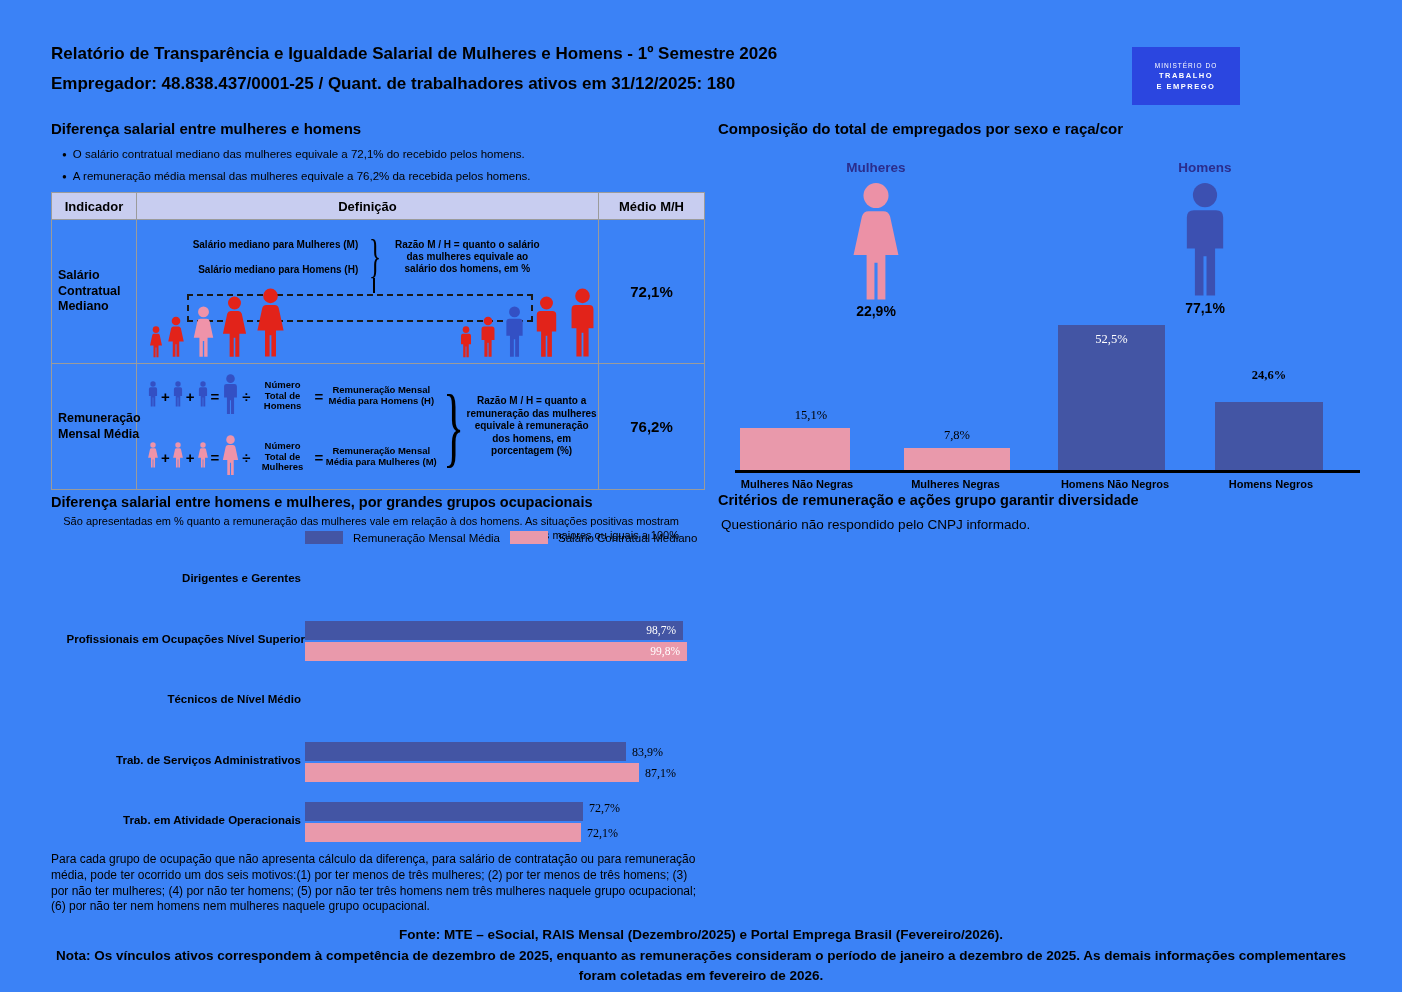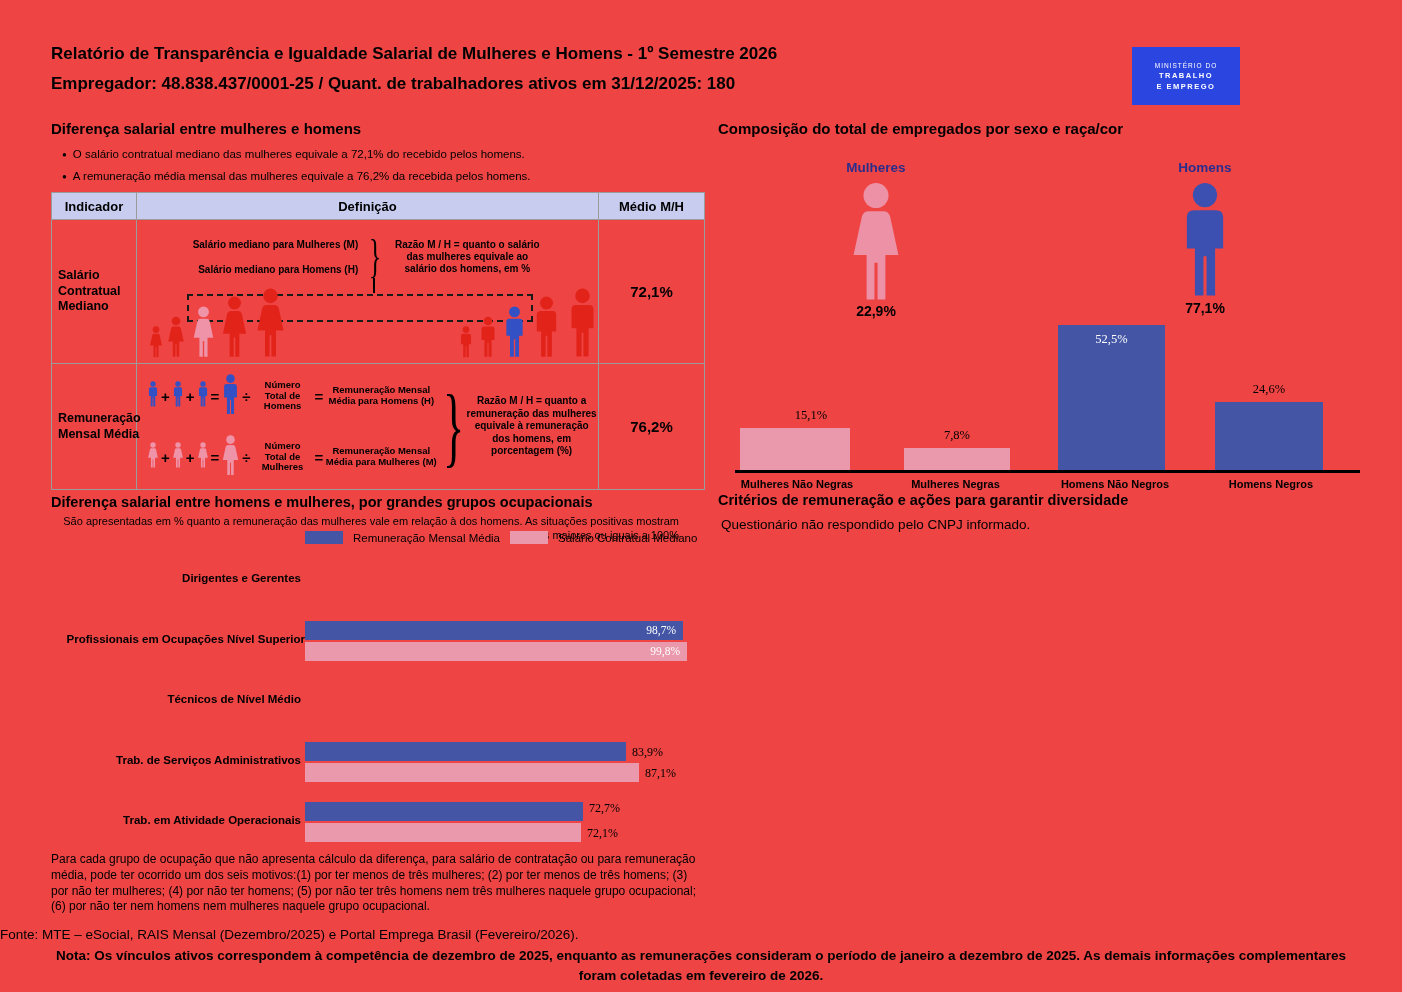--- a/index.html
+++ b/index.html
@@ -1,17 +1,17 @@
 <!DOCTYPE html>
 <html><head>
 <meta charset="utf-8">
 <style>
   html,body { margin:0; padding:0; background:#fff; }
   body { font-family:"Liberation Sans", sans-serif; color:#000; }
-  .page { position:relative; width:1402px; height:992px; background:#ef4444; overflow:hidden; }
+  .page { position:relative; width:1402px; height:992px; background:#3b82f6; overflow:hidden; }
   .abs { position:absolute; }
 
   
   .h-title { left:51px; top:44px; font-size:17px; font-weight:bold; }
   .h-sub   { left:51px; top:74px; font-size:17px; font-weight:bold; }
 
   .mte-logo { left:1132px; top:47px; width:108px; height:58px; background:#2b46e0; color:#fff;
               display:flex; flex-direction:column; align-items:center; justify-content:center; gap:2px; }
   .mte-l1 { font-size:6.5px; letter-spacing:1px; }
   .mte-l2 { font-size:7.5px; font-weight:bold; letter-spacing:1.5px; }
@@ -86,21 +86,21 @@
   .sw-pink { background:#e999ab; }
   .occ-chart { left:51px; top:558px; width:654px; height:295px; }
   .occ-label { position:absolute; width:250px; text-align:right; font-size:11.5px; font-weight:bold; }
   .occ-bar { position:absolute; height:19px; }
   .occ-val-in { position:absolute; height:19px; line-height:19px; text-align:right; color:#fff;
                 font-family:"Liberation Serif", serif; font-size:11.5px; }
   .occ-val-out { position:absolute; font-family:"Liberation Serif", serif; font-size:12px; }
   .occ-note { left:51px; top:852px; width:648px; font-size:12px; line-height:1.32; }
 
   
-  .f-fonte { left:0; top:927px; width:1402px; font-size:13.5px; font-weight:normal; }
+  .f-fonte { left:0; top:927px; width:1402px; text-align:center; font-size:13.5px; font-weight:bold; }
   .f-nota { left:36px; top:946px; width:1330px; text-align:center; font-size:13.5px; font-weight:bold; line-height:1.45; }
 </style>
 </head>
 <body>
 
 <svg width="0" height="0" style="position:absolute" aria-hidden="true">
   <defs>
     <symbol id="sym-man" viewBox="0 0 100 230">
       <circle cx="50" cy="26" r="24"></circle>
       <path d="M28,56 h44 q14,0 14,14 v62 h-16 v93 h-17 v-78 h-6 v78 h-17 v-93 h-16 v-62 q0,-14 14,-14 z"></path>
@@ -276,27 +276,27 @@
         <div class="comp-bar" style="left: 22px; top: 280px; width: 110px; height: 42px; background: rgb(233, 153, 171);"></div>
         <div class="comp-val" style="left: 38px; width: 110px; top: 260px;">15,1%</div>
         <div class="comp-cat" style="left: 0px; width: 158px;">Mulheres Não Negras</div>
         <div class="comp-bar" style="left: 186px; top: 300px; width: 106px; height: 22px; background: rgb(233, 153, 171);"></div>
         <div class="comp-val" style="left: 186px; width: 106px; top: 280px;">7,8%</div>
         <div class="comp-cat" style="left: 160px; width: 155px;">Mulheres Negras</div>
         <div class="comp-bar" style="left: 340px; top: 177px; width: 107px; height: 145px; background: rgb(67, 85, 164);"></div>
         <div class="comp-val" style="left: 340px; width: 107px; top: 184px; color: rgb(255, 255, 255);">52,5%</div>
         <div class="comp-cat" style="left: 318px; width: 158px;">Homens Não Negros</div>
         <div class="comp-bar" style="left: 497px; top: 254px; width: 108px; height: 68px; background: rgb(67, 85, 164);"></div>
-        <div class="comp-val" style="left: 497px; width: 108px; top: 234px;">24,6%</div>
+        <div class="comp-val" style="left: 497px; width: 108px; top: 220px; font-weight: bold;">24,6%</div>
         <div class="comp-cat" style="left: 477px; width: 152px;">Homens Negros</div>
       </div>
     <div class="comp-base"></div>
   </div>
 
-  <div class="abs crit-title">Critérios de remuneração e ações para garantir diversidade</div>
+  <div class="abs crit-title">Critérios de remuneração e ações grupo garantir diversidade</div>
   <div class="abs crit-text">Questionário não respondido pelo CNPJ informado.</div>
 
   <div class="abs occ-title">Diferença salarial entre homens e mulheres, por grandes grupos ocupacionais</div>
   <div class="abs occ-sub">São apresentadas em % quanto a remuneração das mulheres vale em relação à dos homens. As situações positivas mostram valores maiores ou iguais a 100%</div>
   <div class="abs legend">
     <span class="sw sw-blue"></span>
     <span>Remuneração Mensal Média</span>
     <span class="sw sw-pink"></span>
     <span>Salário Contratual Mediano</span>
   </div>

